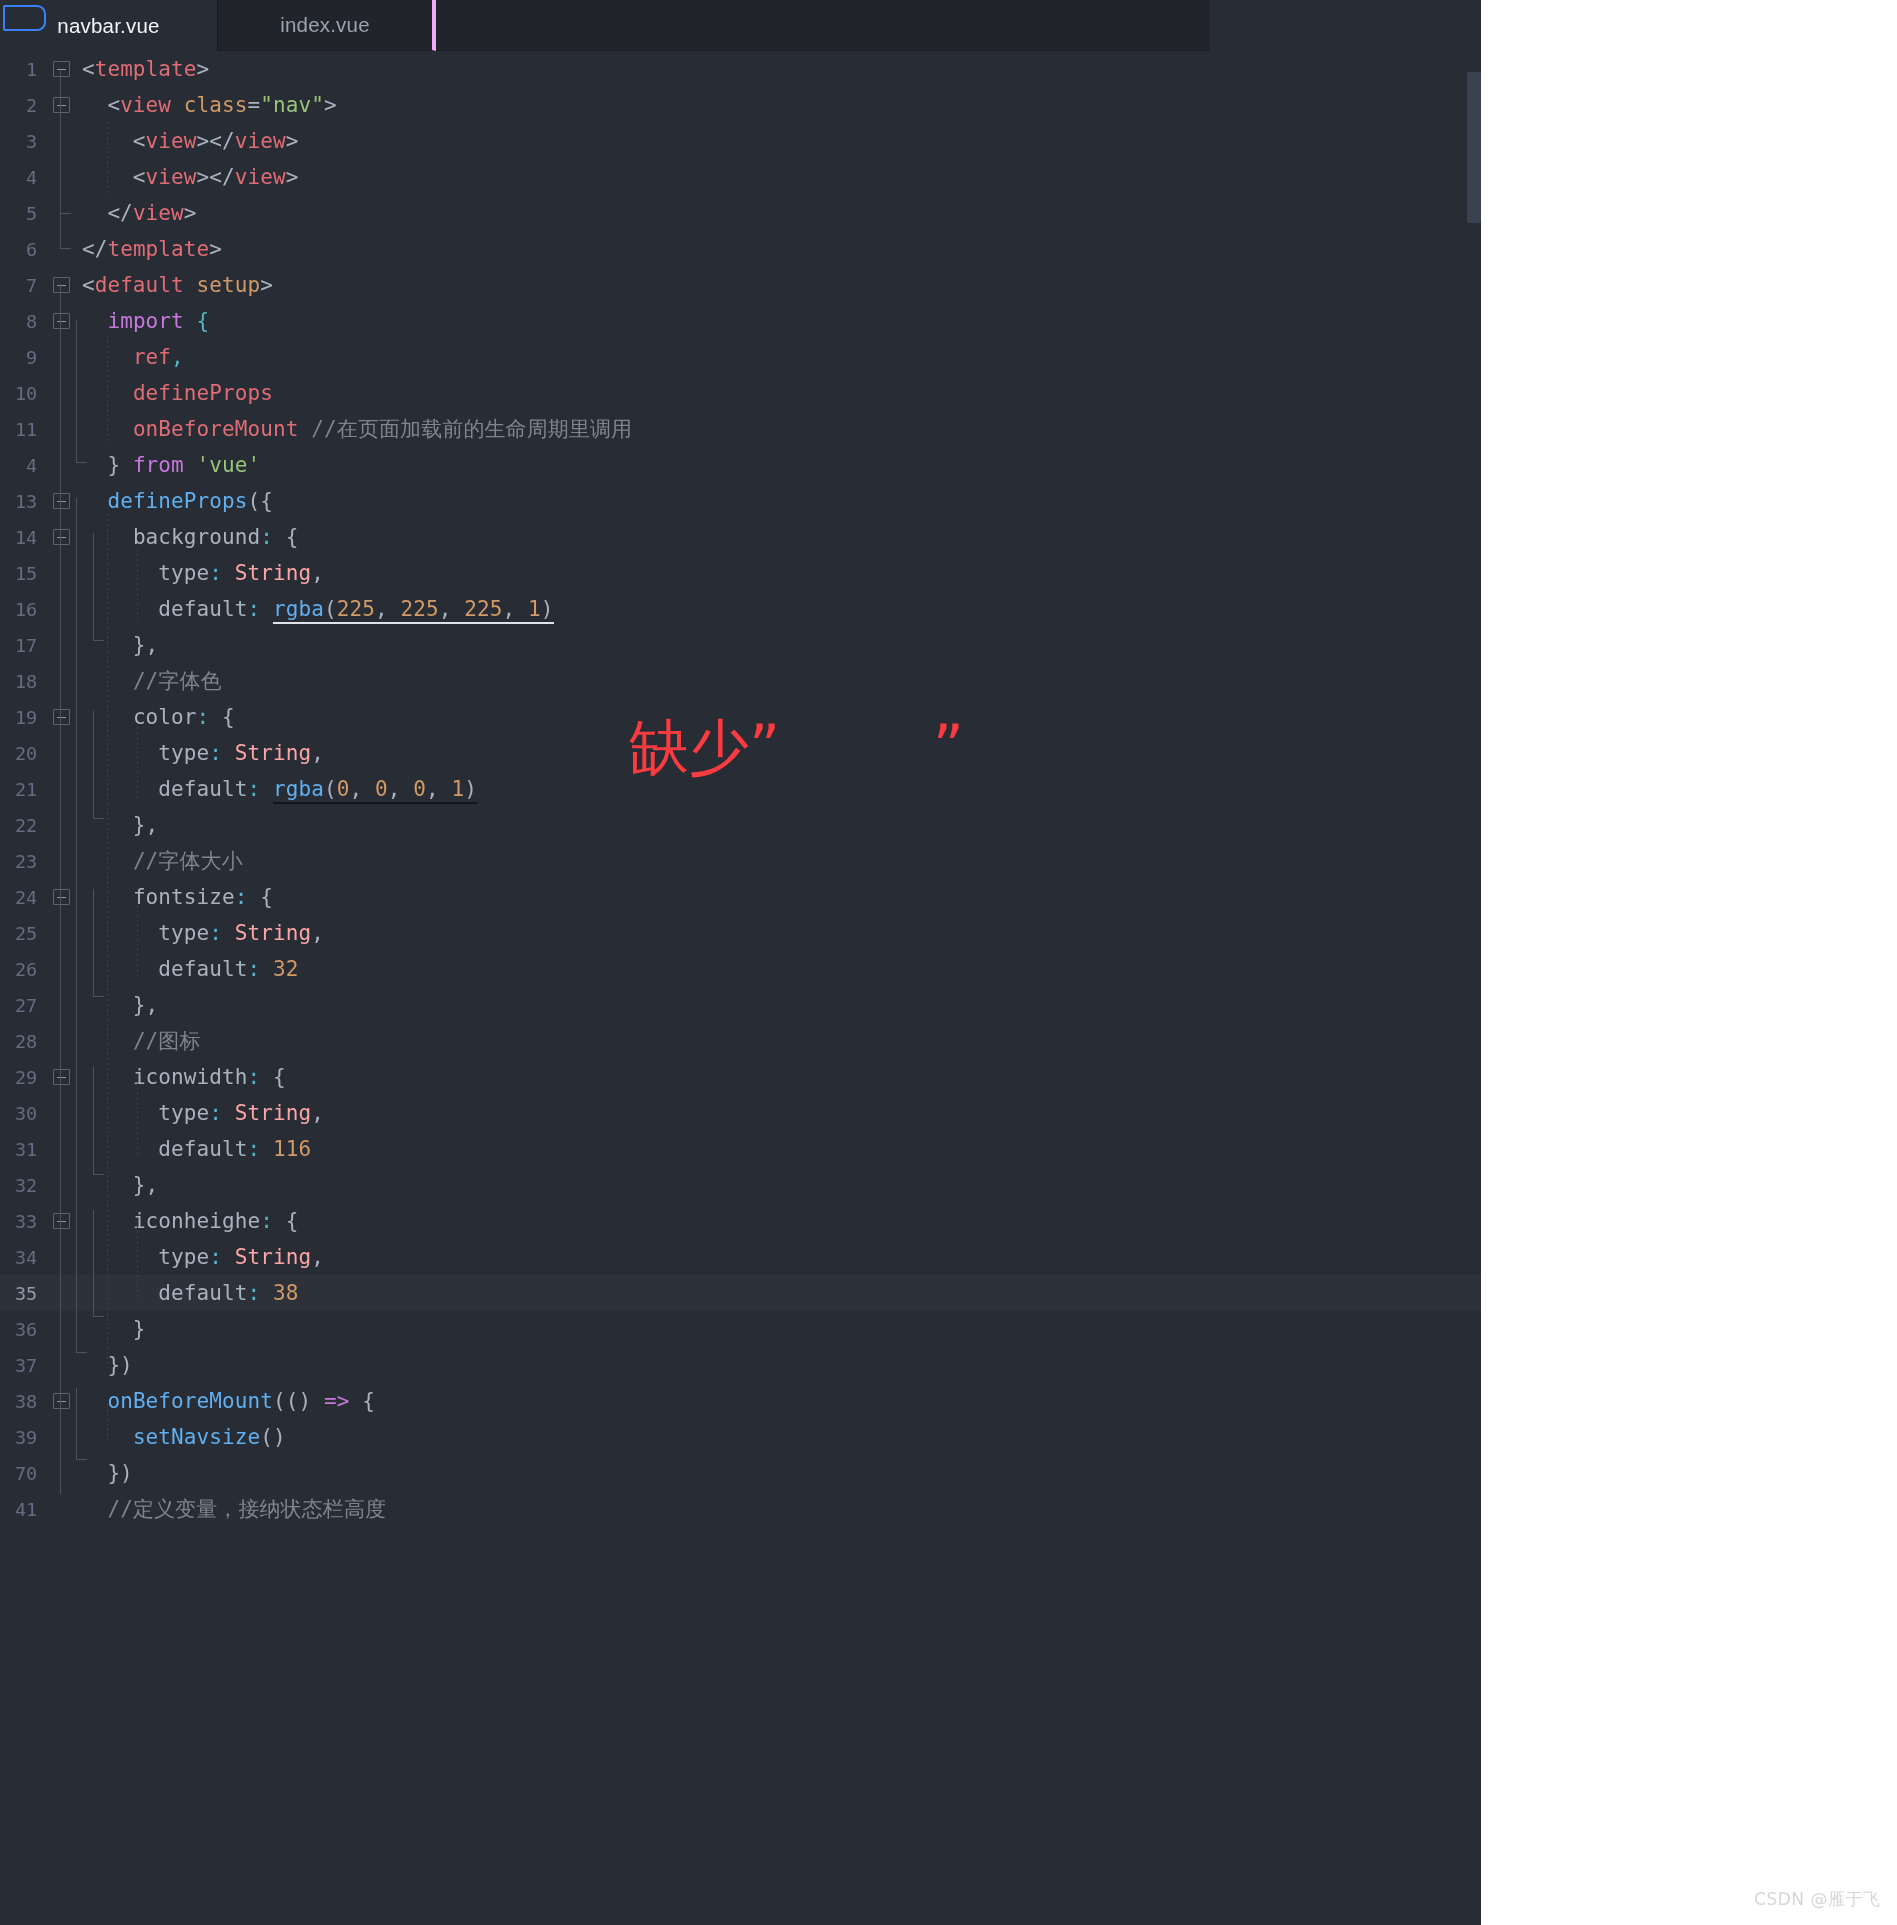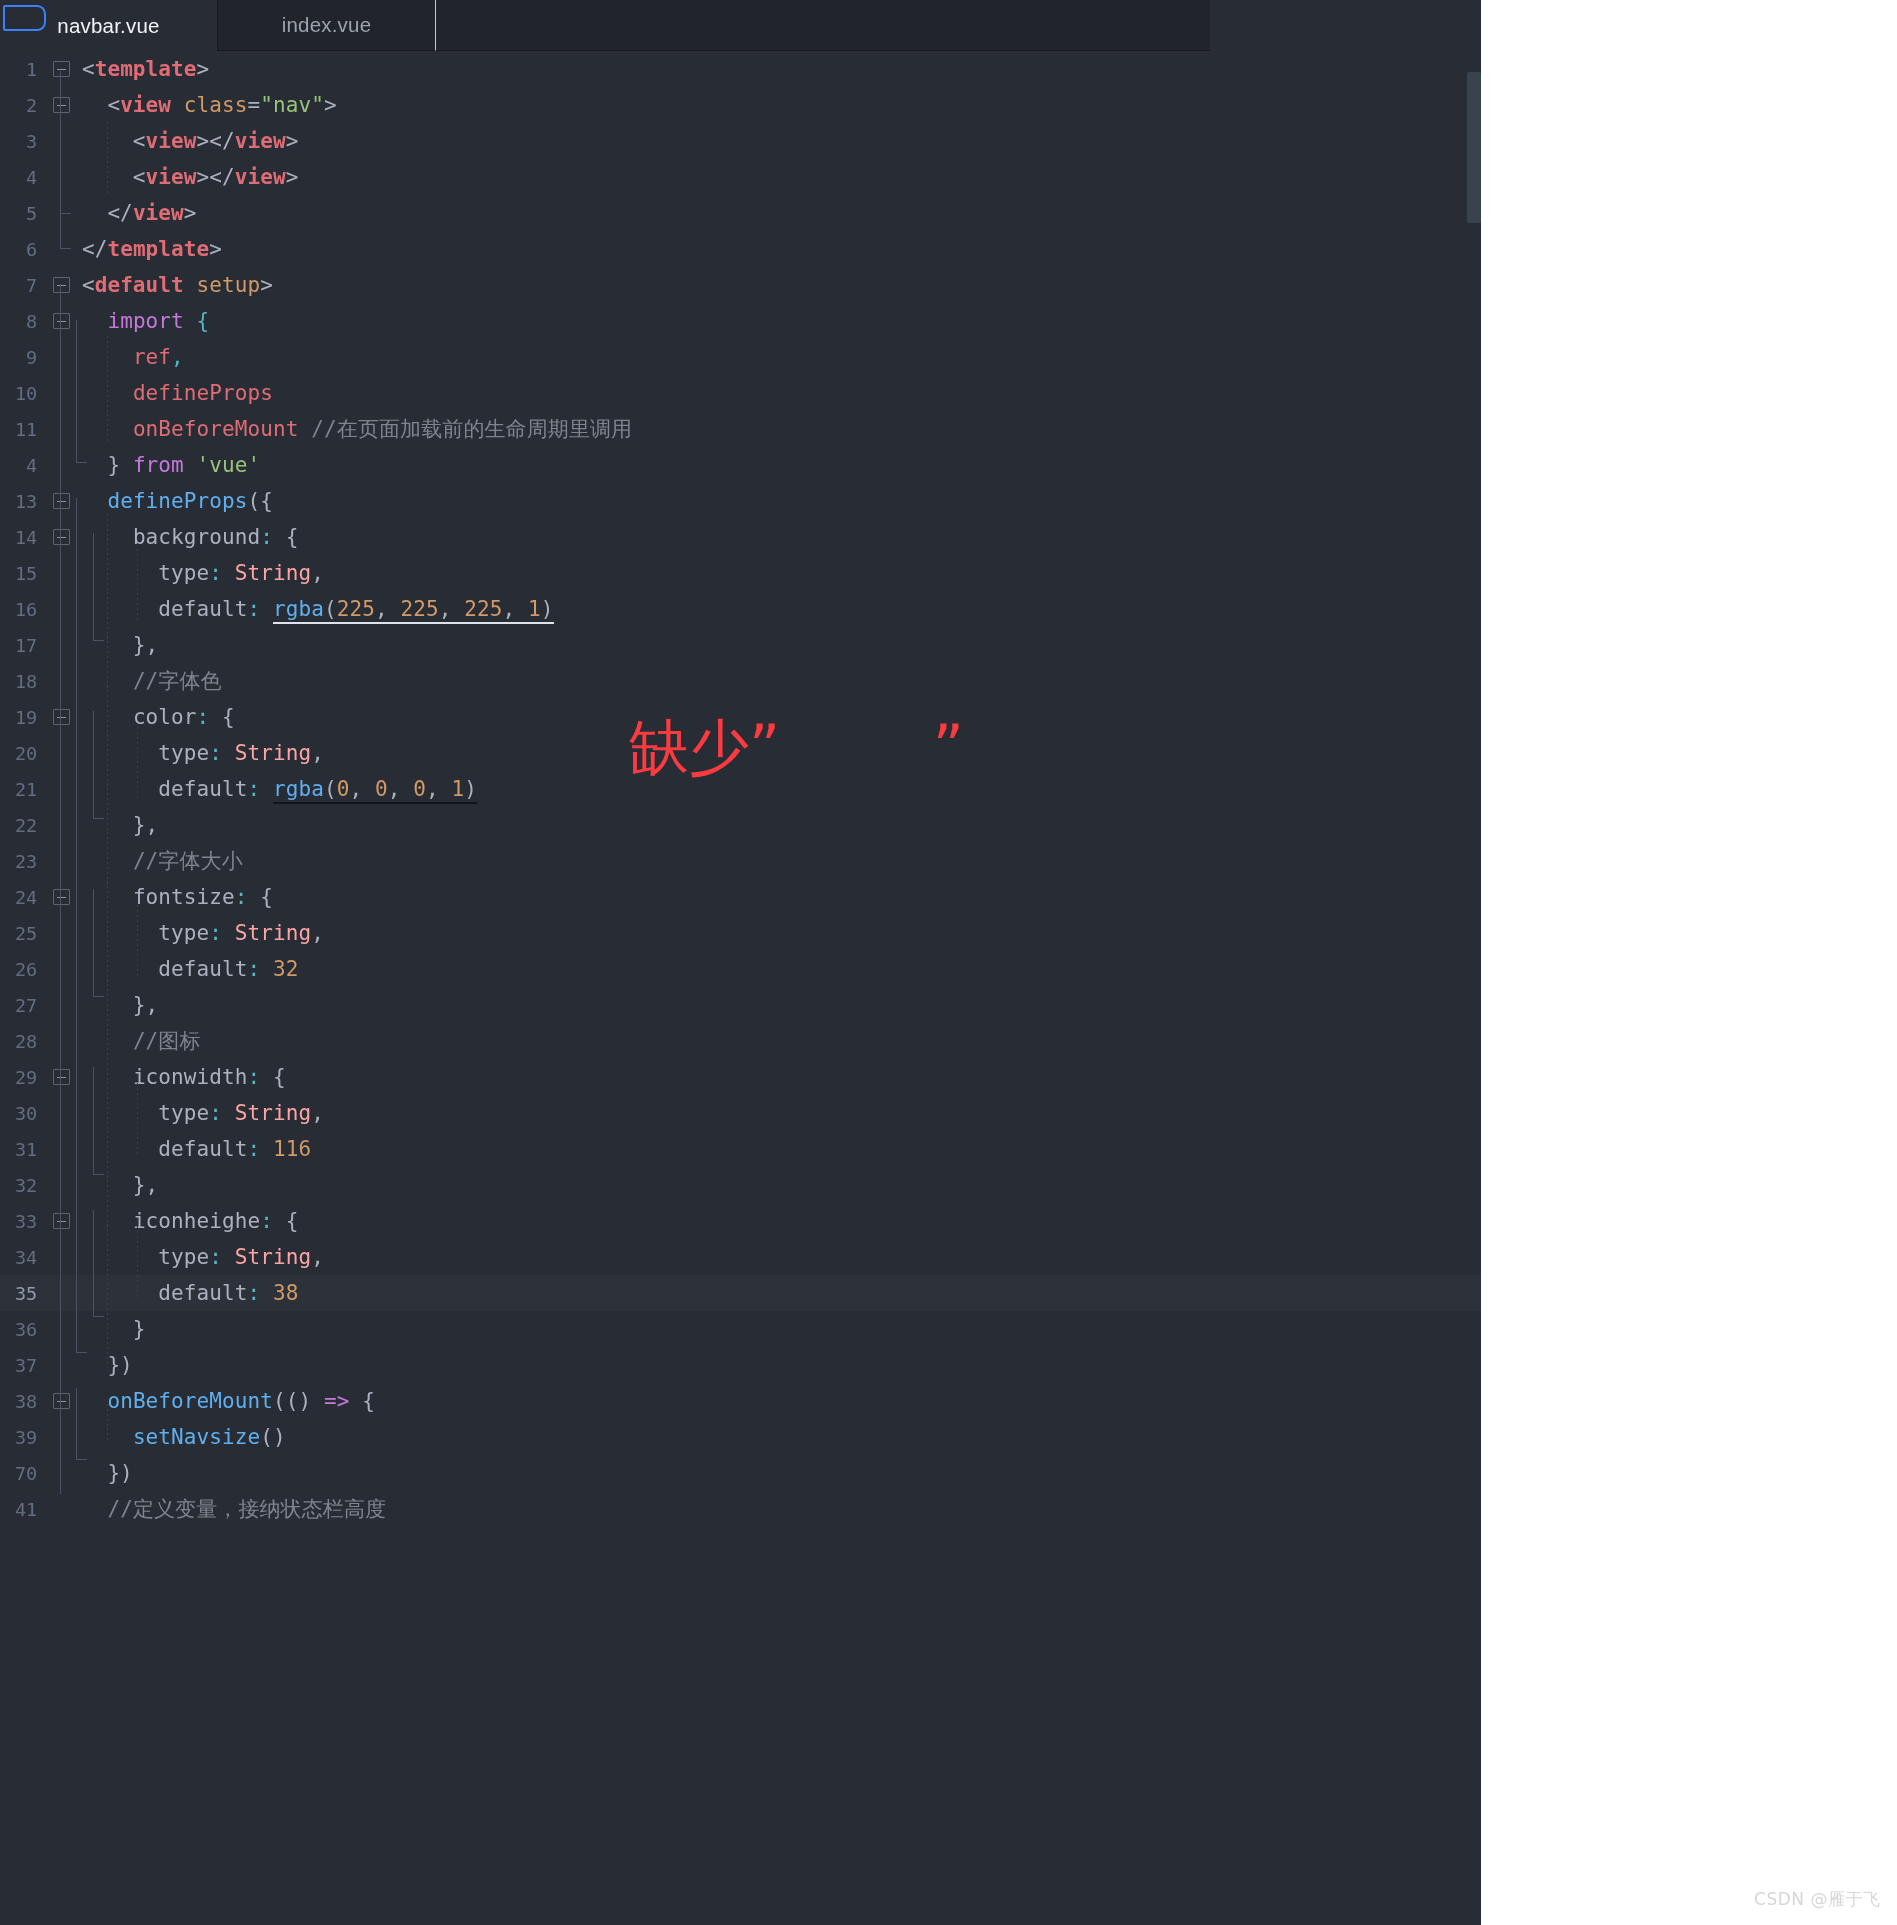--- a/index.html
+++ b/index.html
@@ -21,21 +21,21 @@
   .tab{
     display:flex;align-items:center;justify-content:center;
     font-family:"Liberation Sans","DejaVu Sans",sans-serif;
     font-size:20.5px;letter-spacing:0.2px;
     padding:0 33px;min-width:195px;
     box-sizing:border-box;cursor:pointer;user-select:none;
   }
   .tab.active{background:#282c34;color:#f2f4f8;width:217px;}
   .tab.inactive{
     background:#21252b;color:#9ba3af;width:219px;
-    border-right:1px solid #f0abfc;border-left:1px solid #181a1f;
+    border-right:4px solid #f0abfc;border-left:1px solid #181a1f;
     border-bottom:1px solid #181a1f;
   }
   .tabfill{flex:1;background:#21252b;border-bottom:1px solid #181a1f;}
 
   
   .codearea{
     position:absolute;left:0;top:51px;width:1481px;height:1874px;
     overflow:hidden;
   }
   .line{
@@ -64,21 +64,21 @@
 
   
   .rail{position:absolute;width:1px;background:#4b5263;left:0;top:0;}
   .railtick{position:absolute;height:1px;background:#4b5263;}
 
   
   .iguide{position:absolute;width:1px;top:0;bottom:0;
     background:repeating-linear-gradient(to bottom,#3b4049 0 2px,transparent 2px 4.9px);}
 
   
-  .t-tag{color:#e06c75;font-weight:bold;}      
+  .t-tag{color:#e06c75;}      
   .t-attr{color:#d19a66;}     
   .t-str{color:#98c379;}      
   .t-punc{color:#abb2bf;}     
   .t-kw{color:#c678dd;}       
   .t-fn{color:#61afef;}       
   .t-var{color:#e06c75;}      
   .t-prop{color:#abb2bf;}     
   .t-type{color:#fca5a5;margin-top:8px;}     
   .t-num{color:#d19a66;}      
   .t-com{color:#7f848e;font-style:normal;} 

